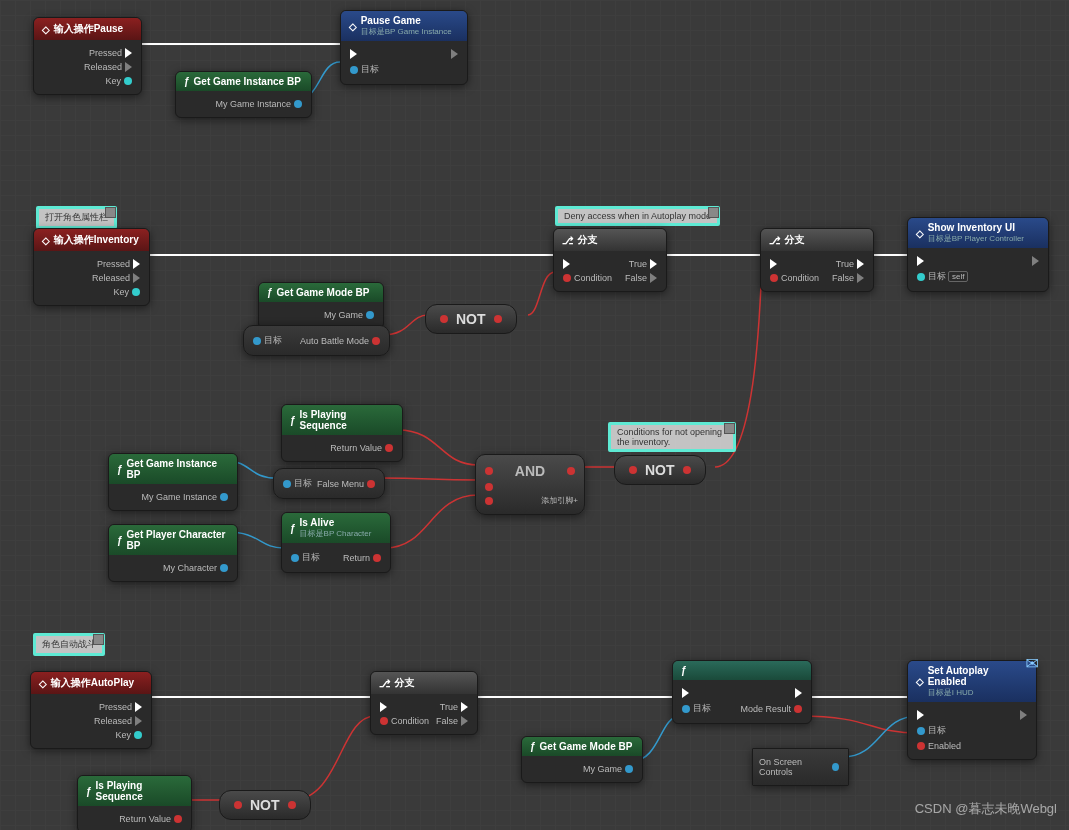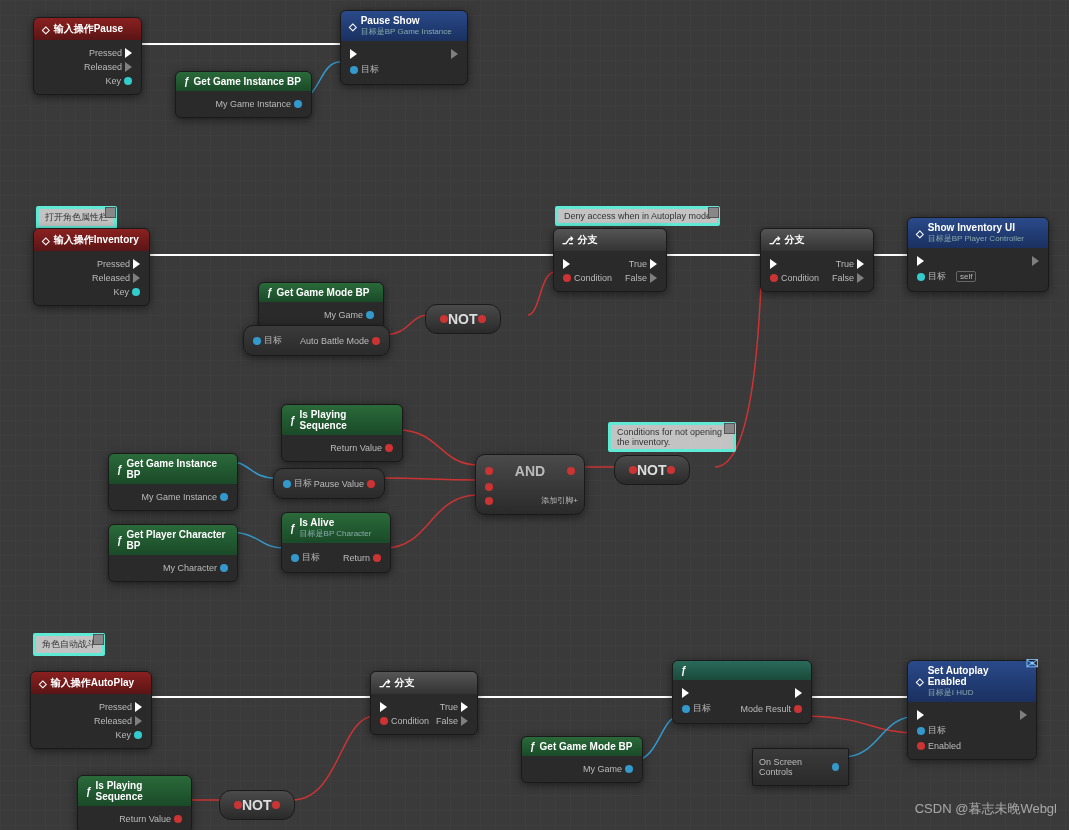--- a/index.html
+++ b/index.html
@@ -15,23 +15,23 @@
   .row{display:flex;justify-content:space-between;align-items:center;padding:2px 0;font-size:9px;color:#bbb}
   .pin{width:8px;height:8px;border-radius:50%;display:inline-block;margin:0 3px}
   .pin-exec{width:0;height:0;border-top:5px solid transparent;border-bottom:5px solid transparent;border-left:7px solid #fff;display:inline-block;margin:0 3px;border-radius:0}
   .pin-exec-o{border-left-color:rgba(255,255,255,.4)}
   .pin-red{background:#c33}
   .pin-blue{background:#39c}
   .pin-cyan{background:#3cc}
   .left{display:flex;align-items:center}
   .right{display:flex;align-items:center}
   .comment{position:absolute;background:rgba(220,220,220,.85);border:3px solid #5eead4;border-radius:2px;padding:2px 6px;font-size:9px;color:#333}
-  .op-node{position:absolute;background:linear-gradient(180deg,#4a4a4a,#2a2a2a);border-radius:12px;padding:6px 14px;font-size:14px;font-weight:bold;color:#ddd;border:1px solid #1a1a1a;display:flex;align-items:center;gap:0}
+  .op-node{position:absolute;background:linear-gradient(180deg,#4a4a4a,#2a2a2a);border-radius:12px;padding:6px 14px;font-size:14px;font-weight:bold;color:#ddd;border:1px solid #1a1a1a;display:flex;align-items:center;gap:8px}
   .op-pin{width:8px;height:8px;border-radius:50%;background:#c33;display:inline-block}
-  .selfbox{border:1px solid #666;font-size:8px;padding:0 3px;border-radius:2px;margin-left:10px}
+  .selfbox{border:1px solid #666;font-size:8px;padding:0 3px;border-radius:2px;margin-left:2px}
   .icon{font-size:10px}
   .watermark{position:absolute;right:12px;bottom:12px;color:rgba(255,255,255,.55);font-size:13px}
   .cornerbox{position:absolute;width:9px;height:9px;background:#888;border:1px solid #555;top:-2px;right:-2px}
   svg.wires{position:absolute;top:0;left:0;width:1069px;height:830px;pointer-events:none}
 </style>
 </head>
 <body>
 <div class="grid"></div>
 
 <svg class="wires">
@@ -92,21 +92,21 @@
           <span class="pin pin-cyan"></span>
         </span>
       </div>
   </div>
 </div>
 
 <div class="node" style="left:340px;top:10px;width:126px">
   <div class="node-header hdr-blue">
       <span class="icon">◇</span>
       <div>
-        <div>Pause Show</div>
+        <div>Pause Game</div>
         <div class="subhdr">目标是BP Game Instance</div>
       </div>
     </div>
   <div class="node-body">
     <div class="row">
         <span class="left">
           <span class="pin-exec"></span>
         </span>
         <span class="right">
           <span class="pin-exec pin-exec-o"></span>
@@ -320,21 +320,21 @@
 </div>
 
 <div class="node" style="left:273px;top:468px;width:110px;background:linear-gradient(180deg,#3a3a3a,#2a2a2a);border-radius:10px">
   <div class="node-body">
       <div class="row">
         <span class="left">
           <span class="pin pin-blue"></span>
           <span>目标</span>
         </span>
         <span class="right">
-          <span>Pause Value</span>
+          <span>False Menu</span>
           <span class="pin pin-red"></span>
         </span>
       </div>
     </div>
 </div>
 
 <div class="node" style="left:108px;top:524px;width:128px">
   <div class="node-header hdr-green">
       <span class="icon">ƒ</span>
       <span>Get Player Character BP</span>

